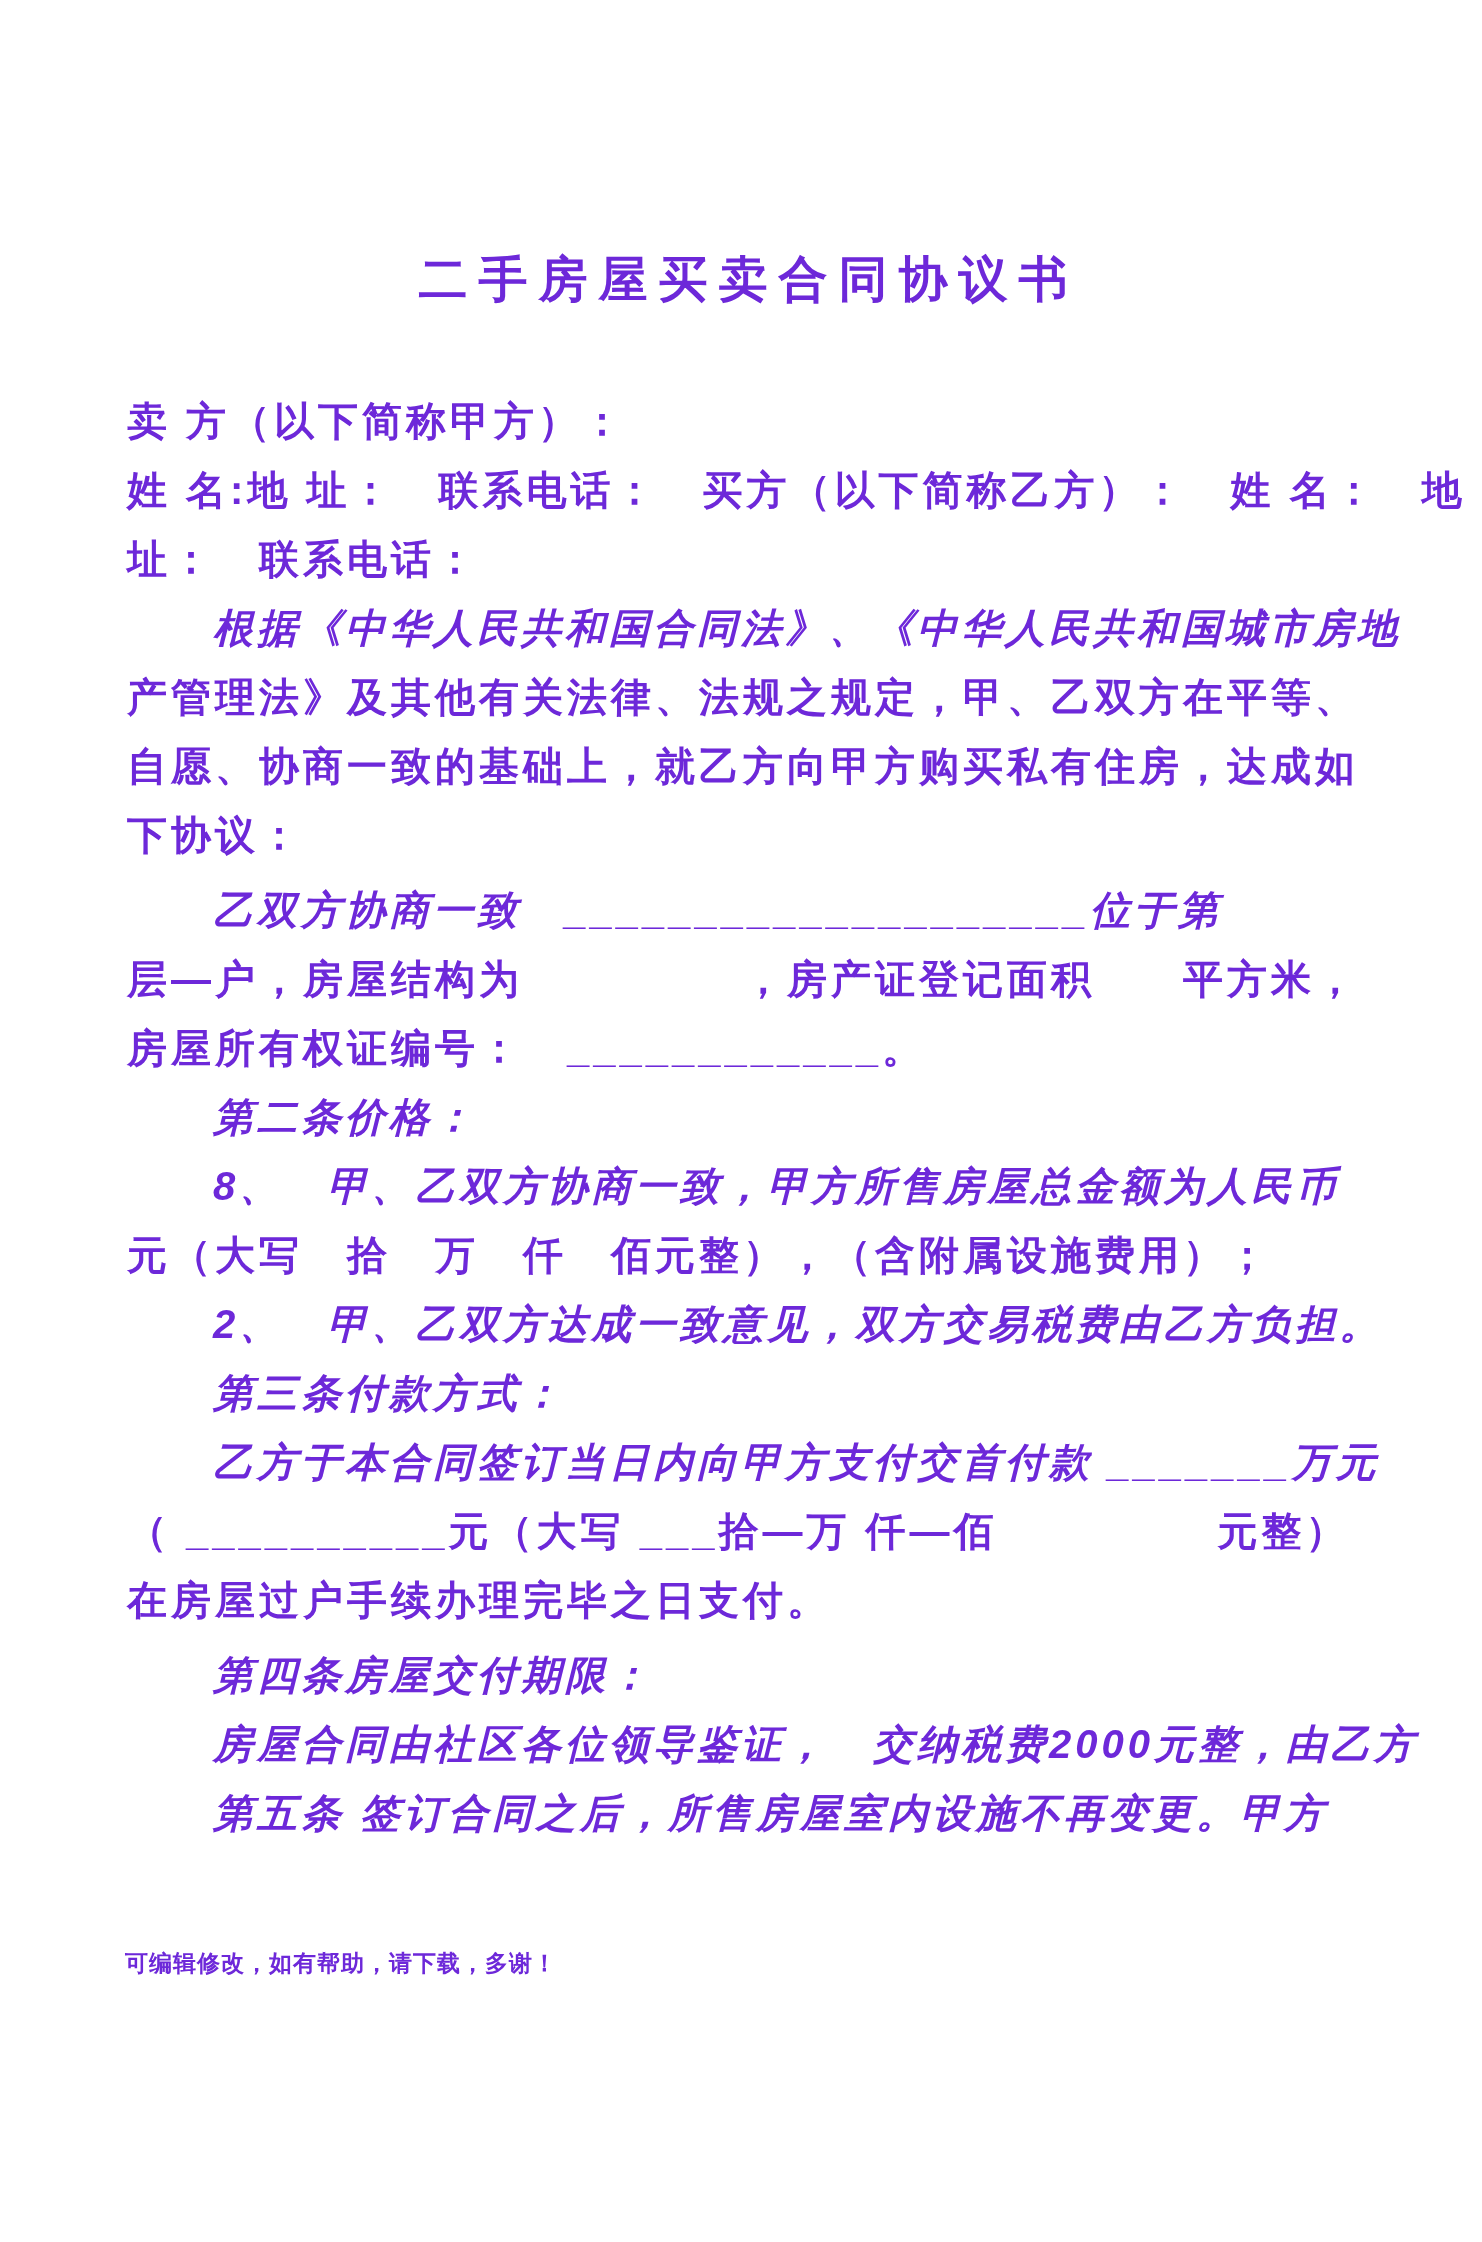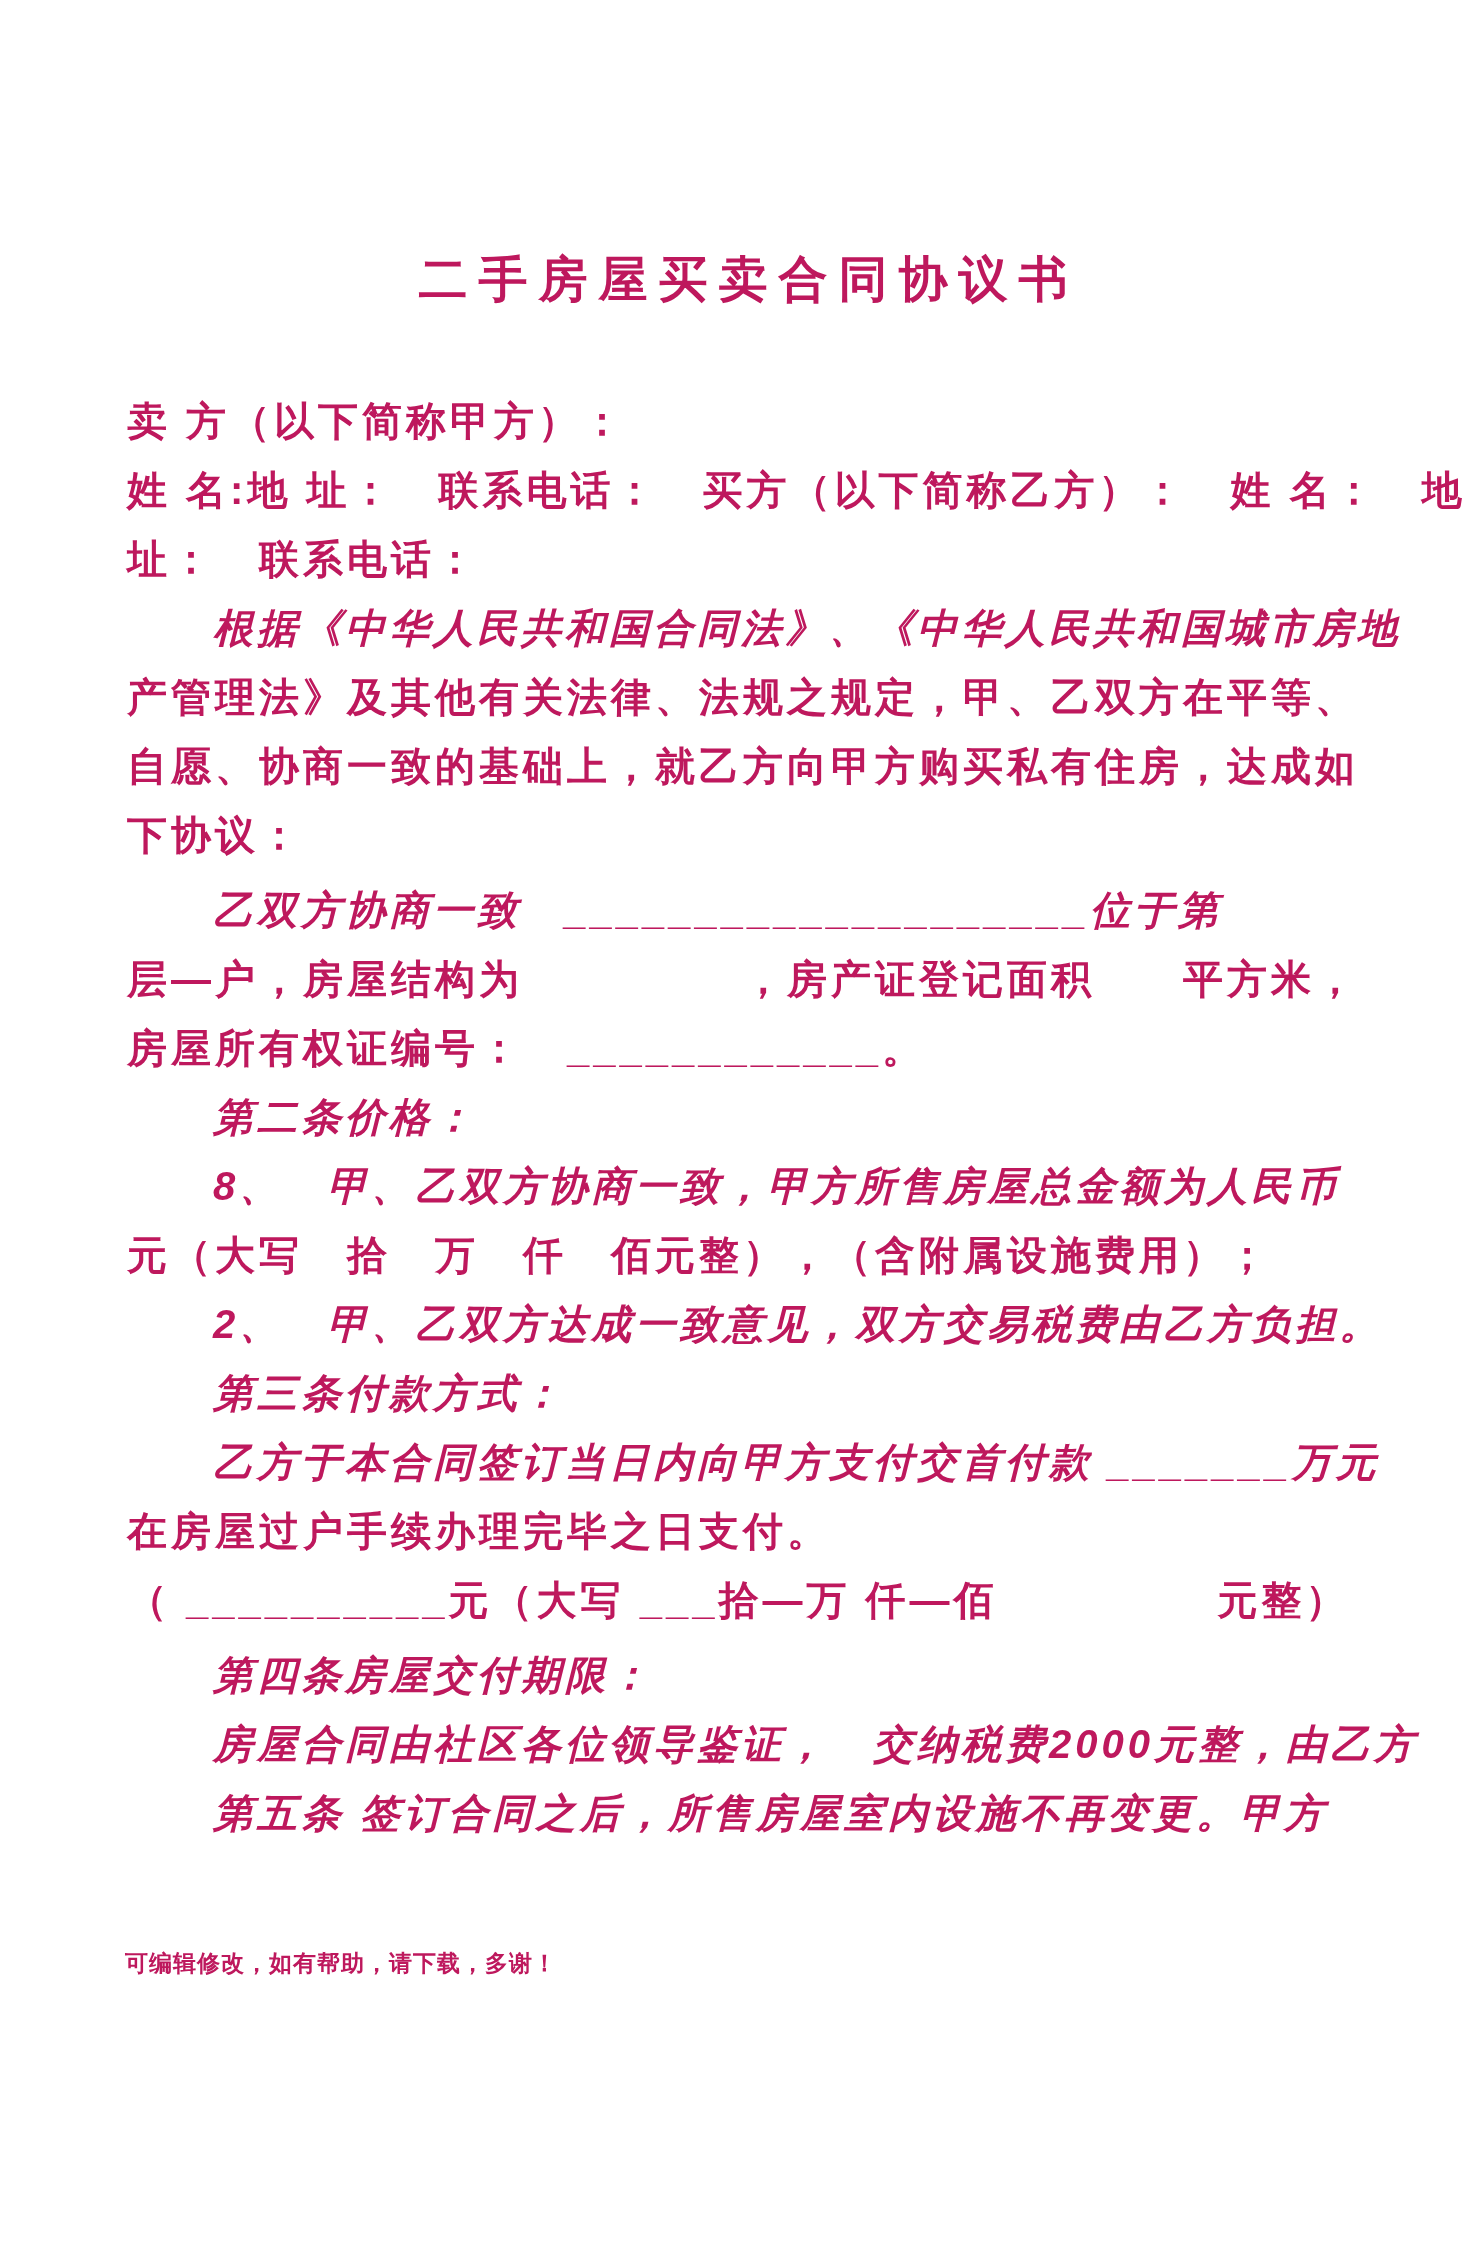--- a/index.html
+++ b/index.html
@@ -7,21 +7,21 @@
     padding: 0;
     background: #ffffff;
   }
   .page {
     position: relative;
     width: 1482px;
     height: 2242px;
     background: #ffffff;
     overflow: hidden;
     font-family: "Liberation Sans", "DejaVu Sans", sans-serif;
-    color: #be185d;
+    color: #6d28d9;
   }
   .content {
     padding-left: 125px;
     padding-right: 110px;
   }
   .title {
     margin: 242px 0 0 0;
     text-align: center;
     font-size: 49px;
     font-weight: bold;
@@ -69,21 +69,21 @@
         <p class="line">下协议：</p>
         <p class="line indent gap-top">乙双方协商一致　____________________位于第</p>
         <p class="line">层—户，房屋结构为　　　　　，房产证登记面积　　平方米，</p>
         <p class="line">房屋所有权证编号：　____________。</p>
         <p class="line indent">第二条价格：</p>
         <p class="line indent">8、　甲、乙双方协商一致，甲方所售房屋总金额为人民币</p>
         <p class="line">元（大写　拾　万　仟　佰元整），（含附属设施费用）；</p>
         <p class="line indent">2、　甲、乙双方达成一致意见，双方交易税费由乙方负担。</p>
         <p class="line indent">第三条付款方式：</p>
         <p class="line indent">乙方于本合同签订当日内向甲方支付交首付款 _______万元</p>
+        <p class="line">（ __________元（大写 ___拾—万 仟—佰　　　　　元整）</p>
         <p class="line">在房屋过户手续办理完毕之日支付。</p>
-        <p class="line">（ __________元（大写 ___拾—万 仟—佰　　　　　元整）</p>
         <p class="line indent gap-top">第四条房屋交付期限：</p>
         <p class="line indent">房屋合同由社区各位领导鉴证，　交纳税费2000元整，由乙方</p>
         <p class="line indent">第五条 签订合同之后，所售房屋室内设施不再变更。甲方</p>
       </div>
   </div>
   <div class="footer-note">可编辑修改，如有帮助，请下载，多谢！</div>
 </div>
 
 </body></html>

